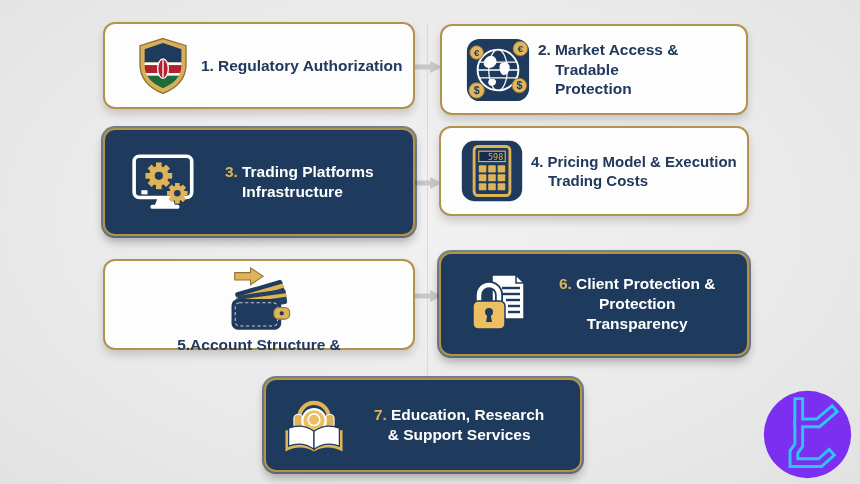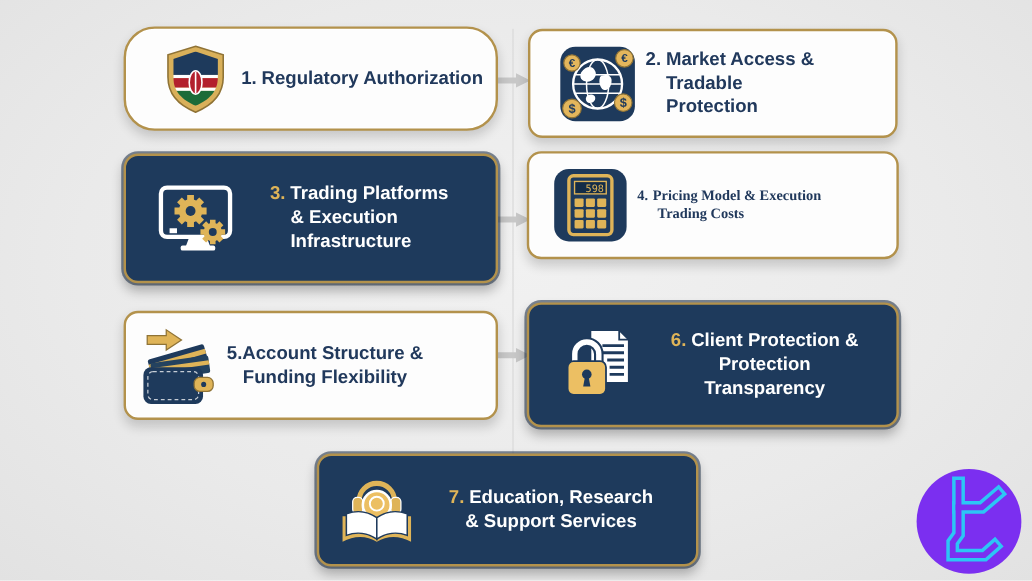--- a/index.html
+++ b/index.html
@@ -37,35 +37,35 @@
   }
   .icon-wrap{flex:0 0 auto;display:flex;align-items:center;justify-content:center;}
   .title{display:flex;flex-direction:column;font-size:15.5px;font-weight:700;line-height:1.28;}
   .line{white-space:nowrap;}
   .num{margin-right:4px;}
   .card.dark .num{color:#dfb458;}
   .card.align-left .cont{padding-left:17px;}
   .card.align-center .line{text-align:center;}
   .card.no-numgap .num{margin-right:0;}
   
-  .c1{left:103px;top:22px;width:312px;height:87px;padding-left:20px;border-radius:26px;}
+  .c1{left:103px;top:22px;width:312px;height:87px;padding-left:20px;}
   .c2{left:440px;top:24px;width:308px;height:91px;padding-left:16px;}
   .c3{left:103px;top:128px;width:312px;height:108px;padding-left:18px;}
   .c4{left:439px;top:126px;width:310px;height:90px;padding-left:12px;}
-  .c5{left:103px;top:259px;width:312px;height:91px;}
+  .c5{left:103px;top:259px;width:312px;height:91px;flex-direction:column;}
   .c6{left:439px;top:252px;width:310px;height:104px;padding-left:18px;}
   .c7{left:264px;top:378px;width:318px;height:94px;padding-left:4px;}
   .c1 .icon-wrap{width:76px;}
   .c2 .icon-wrap{width:80px;}
   .c3 .icon-wrap{width:86px;}
   .c4 .icon-wrap{width:78px;}
   .c5 .icon-wrap{width:84px;}
   .c6 .icon-wrap{width:84px;}
   .c7 .icon-wrap{width:88px;}
-  .c4 .title{font-size:12px;font-family:Liberation Serif, serif;}
+  .c4 .title{font-size:15px;}
   
   .logo{position:absolute;left:759px;top:386px;width:97px;height:97px;}
 </style>
 </head>
 <body>
 
 <div id="stage">
 
   <div class="divider"></div>
 
@@ -153,21 +153,20 @@
           <line x1="36" y1="46" x2="56" y2="46"></line>
           <line x1="39" y1="39" x2="53" y2="53"></line>
           <line x1="53" y1="39" x2="39" y2="53"></line>
         </g>
         <circle cx="46" cy="46" r="7.5" fill="#dfb458"></circle>
         <circle cx="46" cy="46" r="3.2" fill="#1e3a5c"></circle>
       </svg>
     </div>
     <div class="title">
       <div class="line"><span class="num">3.</span><span>Trading Platforms</span></div>
-      <div class="line cont">&amp; Execution</div>
       <div class="line cont">Infrastructure</div>
     </div>
   </div>
 
   <div class="card light align-left c4">
     <div class="icon-wrap">
       <svg width="66" height="66" viewBox="0 0 70 70">
         <rect x="3" y="3" width="64" height="64" rx="13" fill="#1e3a5c"></rect>
         <rect x="16" y="9" width="38" height="52" rx="4" fill="none" stroke="#dfb458" stroke-width="3"></rect>
         <rect x="21" y="14" width="28" height="11" fill="#142c47" stroke="#dfb458" stroke-width="1.2"></rect>
@@ -204,21 +203,20 @@
           <rect x="15" y="34" width="46" height="3.5" fill="#dfb458"></rect>
         </g>
         <rect x="9" y="36" width="47" height="29" rx="6" fill="#1e3a5c"></rect>
         <rect x="12.5" y="39.5" width="40" height="22" rx="4" fill="none" stroke="#ffffff" stroke-width="1" stroke-dasharray="3 2.4" opacity="0.75"></rect>
         <rect x="49" y="44" width="15" height="11" rx="4.5" fill="#dfb458" stroke="#8f7336"></rect>
         <circle cx="56.5" cy="49.5" r="2" fill="#1e3a5c"></circle>
       </svg>
     </div>
     <div class="title">
       <div class="line"><span class="num">5.</span><span>Account Structure &amp;</span></div>
-      <div class="line cont">Funding Flexibility</div>
     </div>
   </div>
 
   <div class="card dark align-center c6">
     <div class="icon-wrap">
       <svg width="70" height="70" viewBox="0 0 70 70">
         <path d="M26 6 h24 l8 8 v36 h-32 Z" fill="#ffffff" stroke="#1e3a5c" stroke-width="1.5"></path>
         <path d="M50 6 v8 h8" fill="none" stroke="#1e3a5c" stroke-width="1.5"></path>
         <g stroke="#1e3a5c" stroke-width="2.4">
           <line x1="36" y1="19" x2="54" y2="19"></line>

